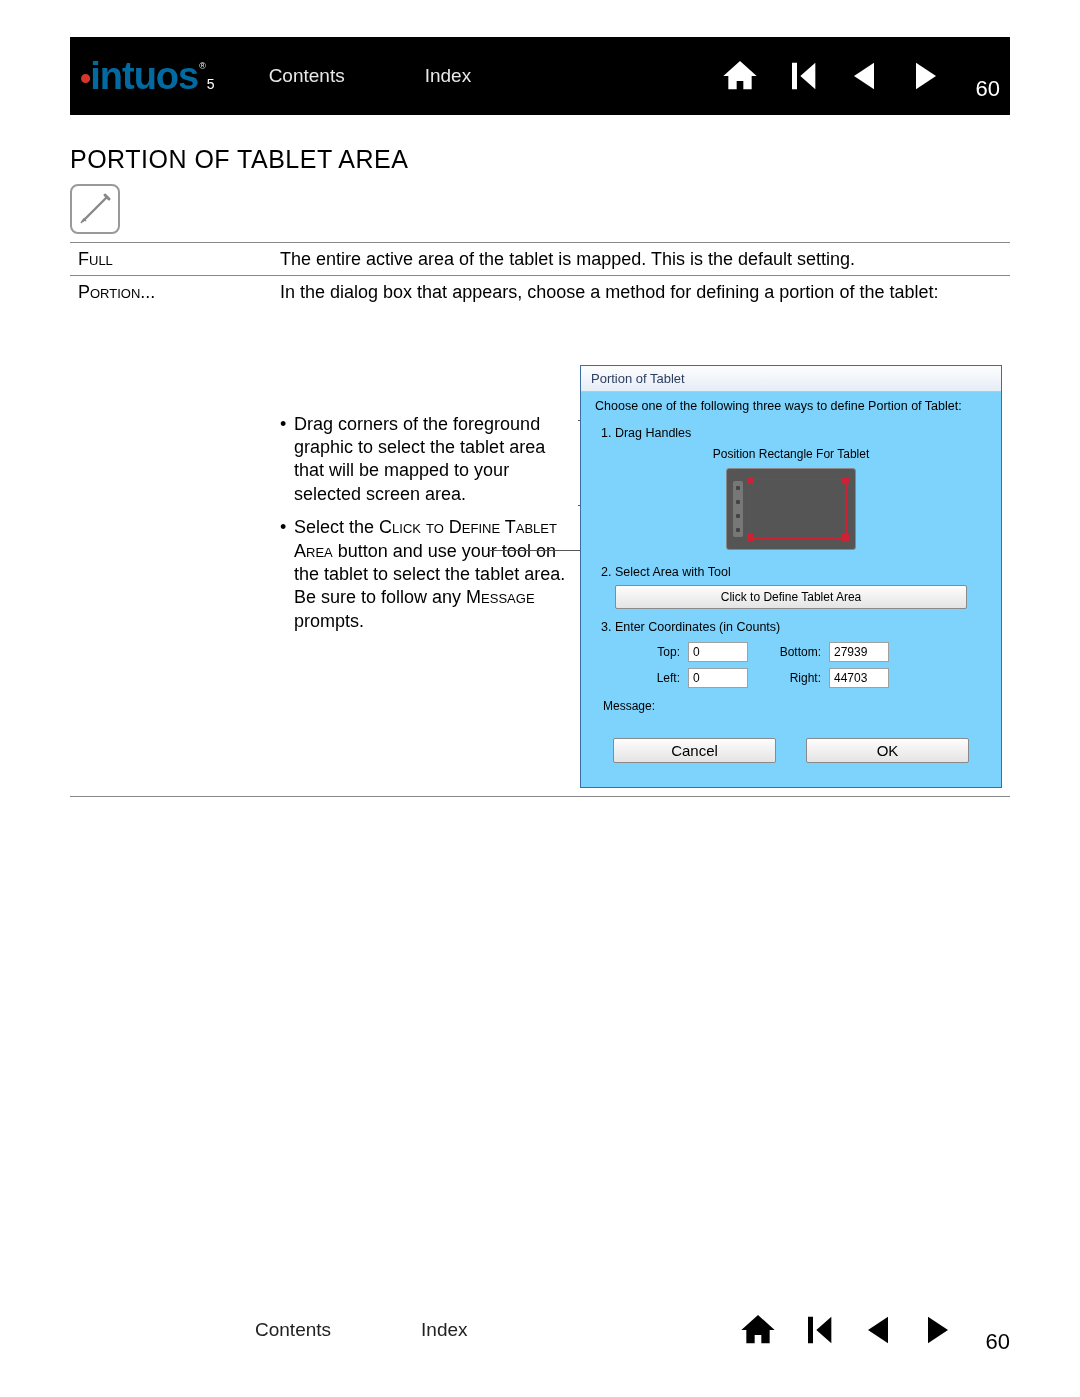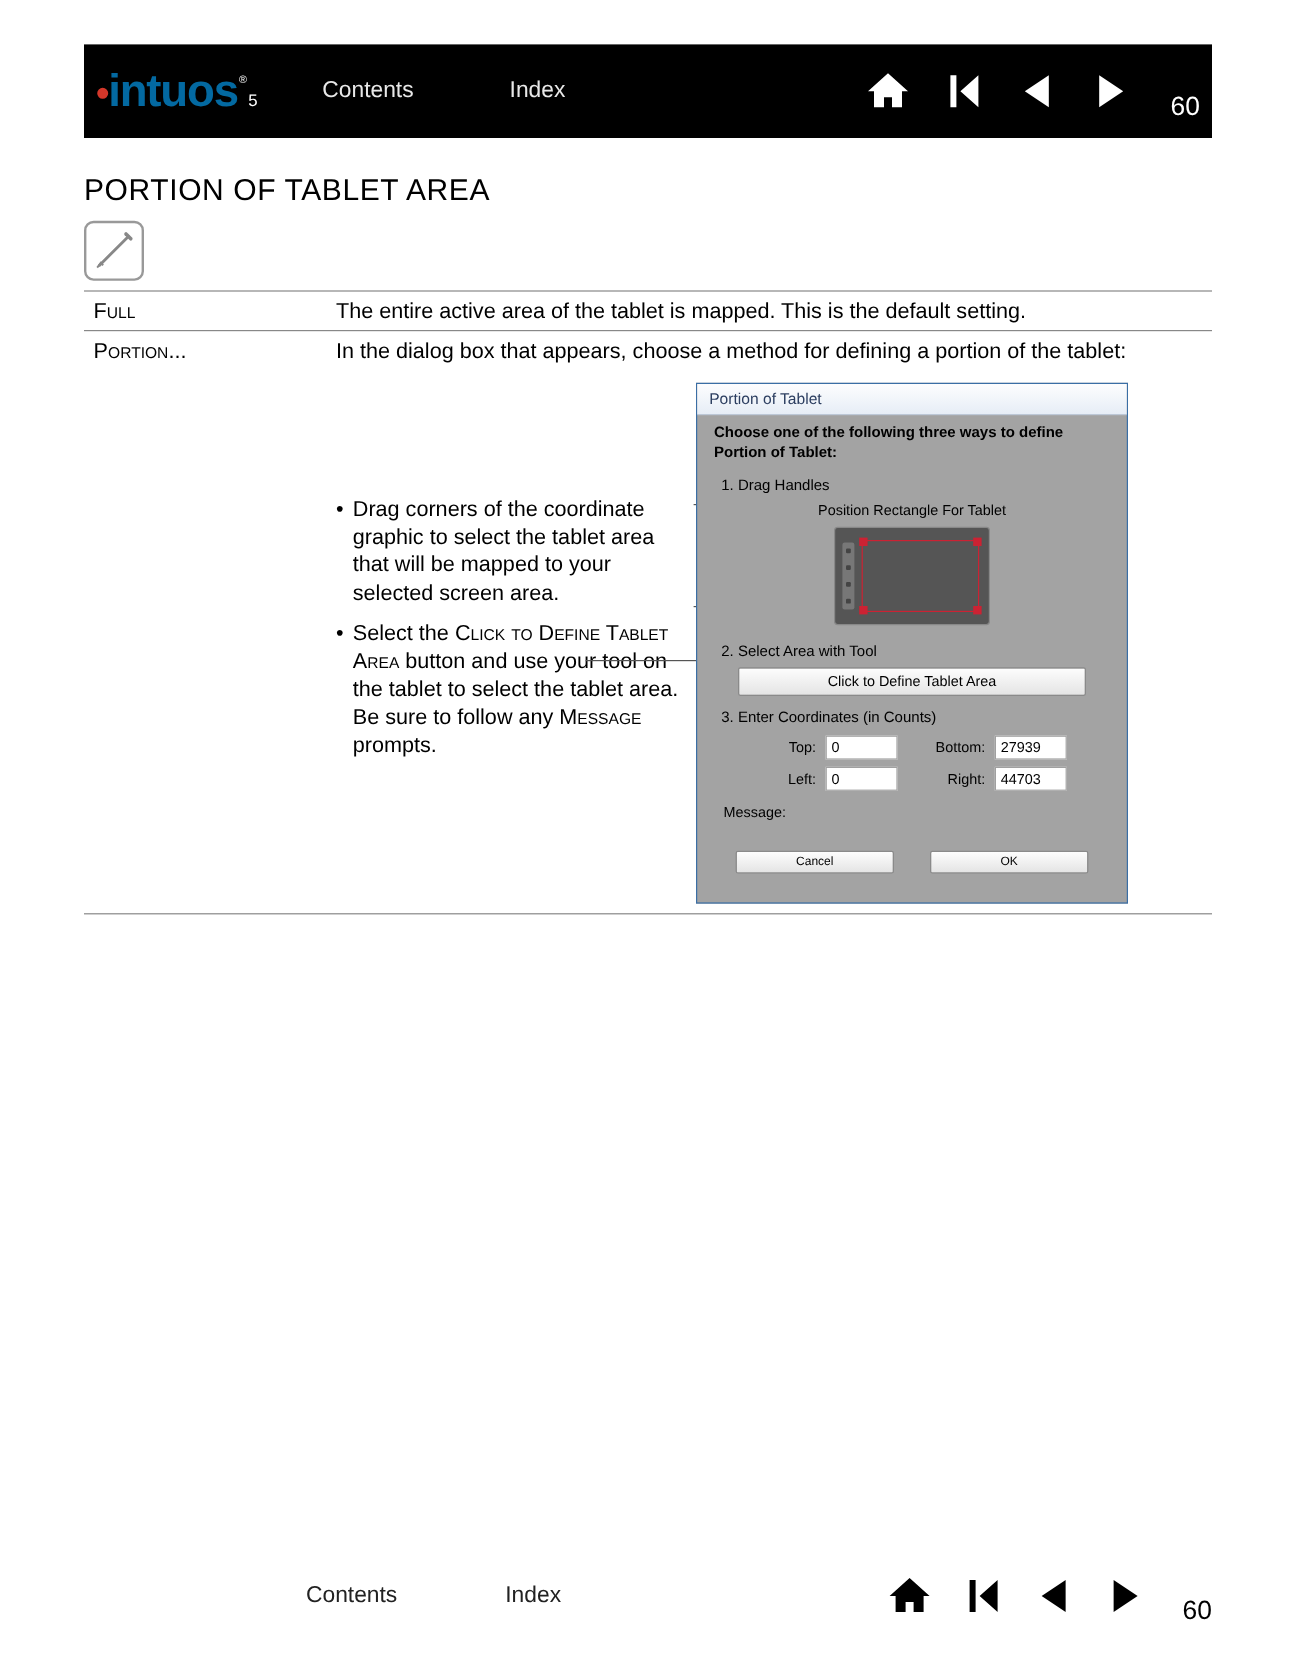--- a/index.html
+++ b/index.html
@@ -113,35 +113,36 @@
   .bullets li { position: relative; margin-bottom: 10px; line-height: 1.3; font-size: 18px;}
   .bullets li::before {
     content: "•";
     position: absolute;
     left: -14px;
     top: 0;
   }
 
   
   .dialog {
-    width: 360px;
+    width: 422px;
     border: 1.5px solid #3a6ea5;
-    background: #a3a3a3;
+    background: #7dd3fc;
     font-size: 13px;
     position: relative;
+    margin-top: 46px;
   }
   .dlg-title {
     background: linear-gradient(#fdfdfe, #e6edf6);
     border-bottom: 1px solid #bcc7d6;
     color: #2c3e60;
     padding: 4px 10px;
     font-size: 13px;
   }
   .dlg-body { padding: 6px 14px 10px 14px; }
-  .dlg-instr { font-size: 12.5px; margin-bottom: 10px; font-weight: bold; }
+  .dlg-instr { font-size: 12.5px; margin-bottom: 10px; }
   .dlg-sec-title { font-size: 12.5px; margin: 8px 0 4px 6px; }
   .dlg-centered { text-align: center; font-size: 12px; margin-bottom: 6px; }
   .tablet-graphic {
     width: 130px; height: 82px;
     margin: 6px auto 14px auto;
     background: #555;
     border-radius: 3px;
     position: relative;
     border: 1px solid #888;
   }
@@ -197,21 +198,21 @@
   .dlg-footer {
     display: flex;
     justify-content: space-around;
     padding: 4px 18px 14px 18px;
     gap: 30px;
   }
   .dlg-footer button {
     flex: 1;
     border: 1px solid #8a8a8a;
     background: linear-gradient(#fdfdfd,#e4e4e4);
-    font-size: 10px;
+    font-size: 15px;
     padding: 3px 12px;
     border-radius: 2px;
     cursor: pointer;
   }
 
   
   .connector {
     position: absolute;
     height: 1px;
     background: #555;
@@ -292,21 +293,21 @@
     </div>
     <div class="opt-row last">
       <div class="opt-label"><span class="sc">Portion...</span></div>
       <div class="opt-desc">
         <span>In the dialog box that appears, choose a method for defining a portion of the tablet:</span>
 
         <div class="bullets-and-dialog">
 
           <div class="bullets">
             <ul>
-              <li>Drag corners of the coordinate graphic to select the tablet area that will be mapped to your selected screen area.</li>
+              <li>Drag corners of the foreground graphic to select the tablet area that will be mapped to your selected screen area.</li>
               <li>
                 <span>Select the </span><span class="sc">Click to Define Tablet Area</span><span> button and use your tool on the tablet to select the tablet area.  Be sure to follow any </span><span class="sc">Message</span><span> prompts.</span>
               </li>
             </ul>
           </div>
 
           <div class="connector" style="left:298px; top:101px; width:68px;"></div>
           <div class="connector" style="left:298px; top:186px; width:32px;"></div>
           <div class="connector" style="left:208px; top:231px; width:105px;"></div>
 

